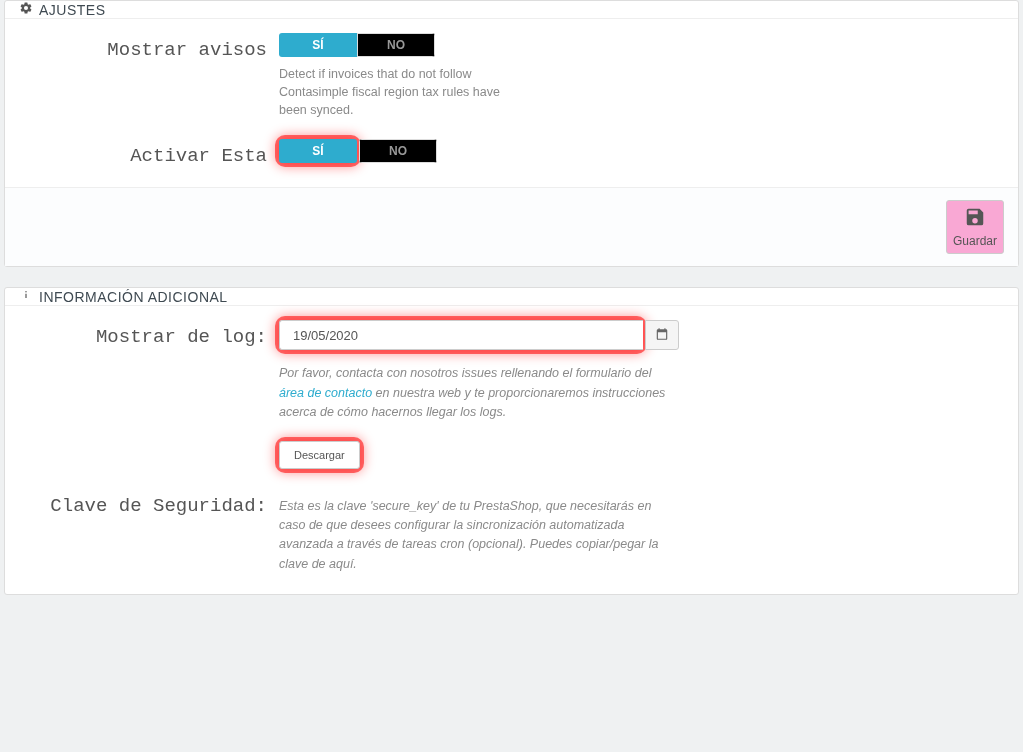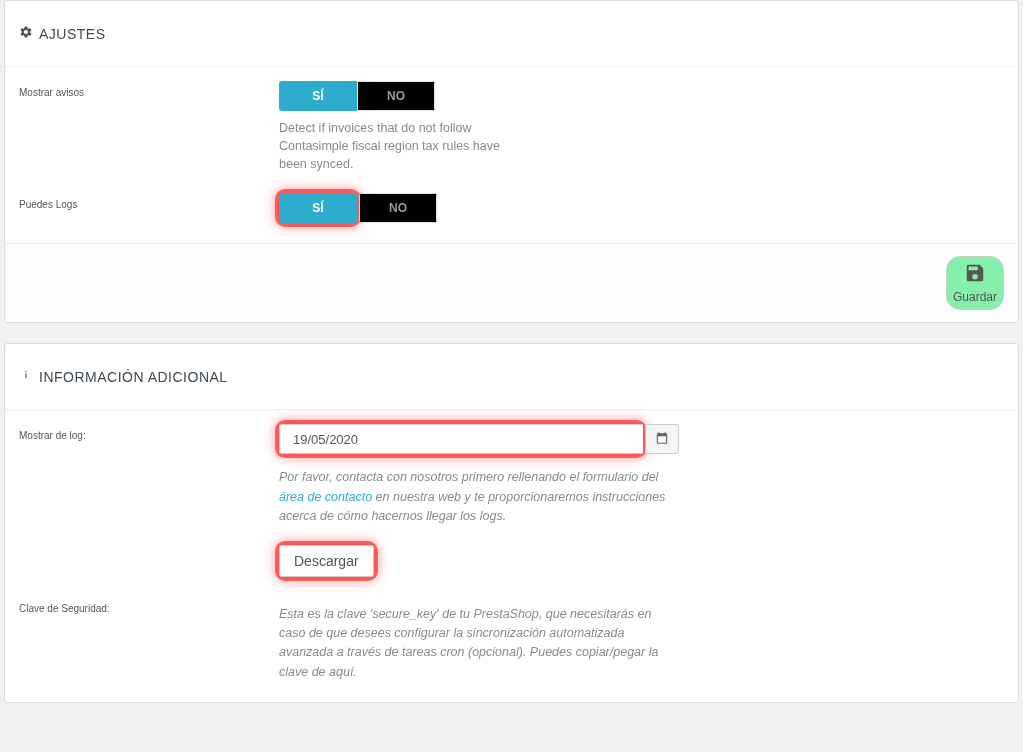--- a/index.html
+++ b/index.html
@@ -10,21 +10,21 @@
       background: #eff1f2;
       padding: 0;
     }
     .panel {
       background: #fff;
       border: 1px solid #ddd;
       border-radius: 3px;
       margin: 0 4px 20px 4px;
     }
     .panel-header {
-      padding: 24px 14px;
+      padding: 0 14px;
       border-bottom: 1px solid #eee;
       color: #555;
       font-size: 14px;
       display: flex;
       align-items: center;
       gap: 6px;
     }
     .panel-header .icon svg { width: 14px; height: 14px; fill: #555; }
     .panel-title {
       font-family: "Segoe UI Light", "Segoe UI", Arial, sans-serif;
@@ -33,37 +33,38 @@
       text-transform: uppercase;
       color: #3f4a52;
     }
     .panel-body { padding: 14px 14px 0 14px; }
     .form-row {
       display: flex;
       margin-bottom: 20px;
     }
     .form-label {
       flex: 0 0 260px;
-      text-align: left;
+      text-align: right;
       padding-right: 12px;
       padding-top: 6px;
       color: #555;
-      font-size: 10px;
+      font-size: 19px;
+      font-family: Liberation Mono, monospace;
     }
     .form-control-wrap {
       flex: 0 0 400px;
     }
     .toggle-group {
       display: inline-flex;
       border-radius: 3px;
       overflow: hidden;
     }
     .toggle-option {
       width: 78px;
-      height: 30px;
+      height: 24px;
       display: inline-flex;
       align-items: center;
       justify-content: center;
       font-size: 12px;
       font-weight: 600;
       cursor: pointer;
       user-select: none;
     }
     .toggle-option.active {
       background: #2eacce;
@@ -91,23 +92,23 @@
     }
     .help-text-wide a, .help-text a { color: #2eacce; text-decoration: none; font-style: italic; }
     .panel-footer {
       border-top: 1px solid #eee;
       padding: 12px 14px;
       display: flex;
       justify-content: flex-end;
       background: #fcfdfe;
     }
     .save-btn {
-      background: #86efac;
-      border: 1px solid #ccc;
-      border-radius: 14px;
+      background: #f9a8d4;
+      border: 1px solid #ccc;
+      border-radius: 3px;
       width: 58px;
       height: 54px;
       display: flex;
       flex-direction: column;
       align-items: center;
       justify-content: center;
       gap: 3px;
       cursor: pointer;
       color: #555;
       font-size: 12px;
@@ -139,21 +140,21 @@
       align-items: center;
       justify-content: center;
       cursor: pointer;
     }
     .input-addon svg { width: 14px; height: 14px; fill: #666; }
     .download-btn {
       background: #fff;
       border: 1px solid #ccc;
       border-radius: 3px;
       padding: 7px 14px;
-      font-size: 14px;
+      font-size: 11px;
       cursor: pointer;
       color: #555;
     }
     .highlight-red {
       border-radius: 6px;
       box-shadow: 0 0 0 4px rgba(255,0,0,0.55), 0 0 12px 4px rgba(255,0,0,0.4);
     }
     .highlight-wrap {
       display: inline-block;
     }
@@ -178,21 +179,21 @@
       <div class="form-control-wrap">
         <div class="toggle-group">
           <div class="toggle-option active">SÍ</div>
           <div class="toggle-option inactive">NO</div>
         </div>
         <div class="help-text">Detect if invoices that do not follow Contasimple fiscal region tax rules have been synced.</div>
       </div>
     </div>
 
     <div class="form-row">
-      <div class="form-label">Puedes Logs</div>
+      <div class="form-label">Activar Esta</div>
       <div class="form-control-wrap">
         <div class="highlight-wrap highlight-red">
           <div class="toggle-group">
             <div class="toggle-option active">SÍ</div>
           </div>
         </div><div class="toggle-group" style="margin-left:2px;">
           <div class="toggle-option inactive">NO</div>
         </div>
       </div>
     </div>
@@ -232,21 +233,21 @@
           </span>
           <div class="input-addon" style="margin-left:2px; border-radius:0 3px 3px 0;">
             <span>
               <svg viewBox="0 0 24 24">
                   <path d="M19 4h-1V2h-2v2H8V2H6v2H5a2 2 0 0 0-2 2v14a2 2 0 0 0 2 2h14a2 2 0 0 0 2-2V6a2 2 0 0 0-2-2zm0 16H5V9h14z"></path>
                 </svg>
             </span>
           </div>
         </div>
         <div class="help-text-wide" style="margin-top:14px;">
-          <span>Por favor, contacta con nosotros primero rellenando el formulario del </span><a href="#">área de contacto</a><span> en nuestra web y te proporcionaremos instrucciones acerca de cómo hacernos llegar los logs.</span>
+          <span>Por favor, contacta con nosotros issues rellenando el formulario del </span><a href="#">área de contacto</a><span> en nuestra web y te proporcionaremos instrucciones acerca de cómo hacernos llegar los logs.</span>
         </div>
         <div style="margin-top:18px;">
           <span class="highlight-wrap highlight-red">
             <button class="download-btn">Descargar</button>
           </span>
         </div>
       </div>
     </div>
 
     <div class="form-row" style="margin-top:6px;">

